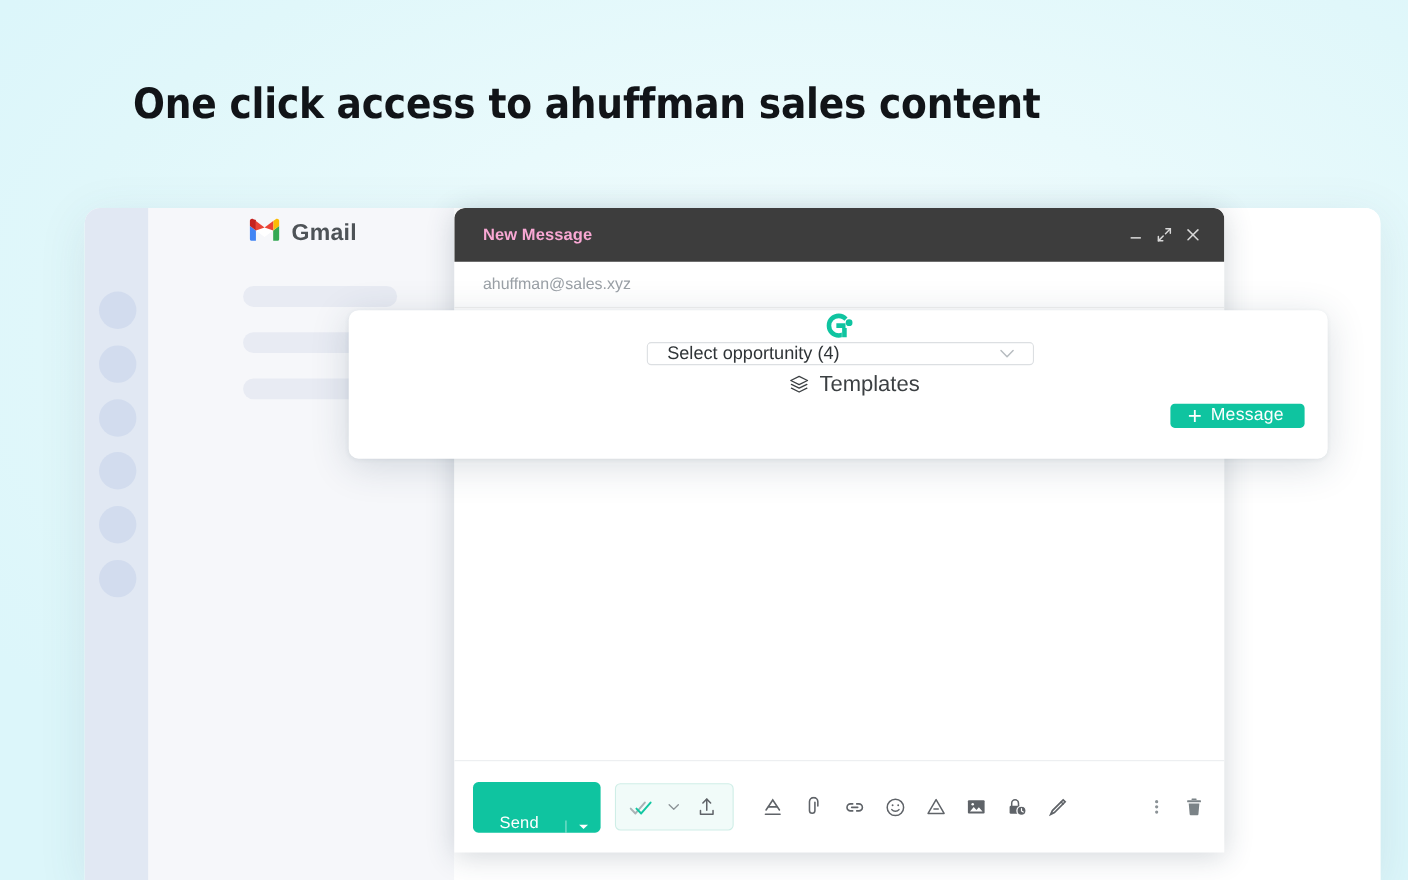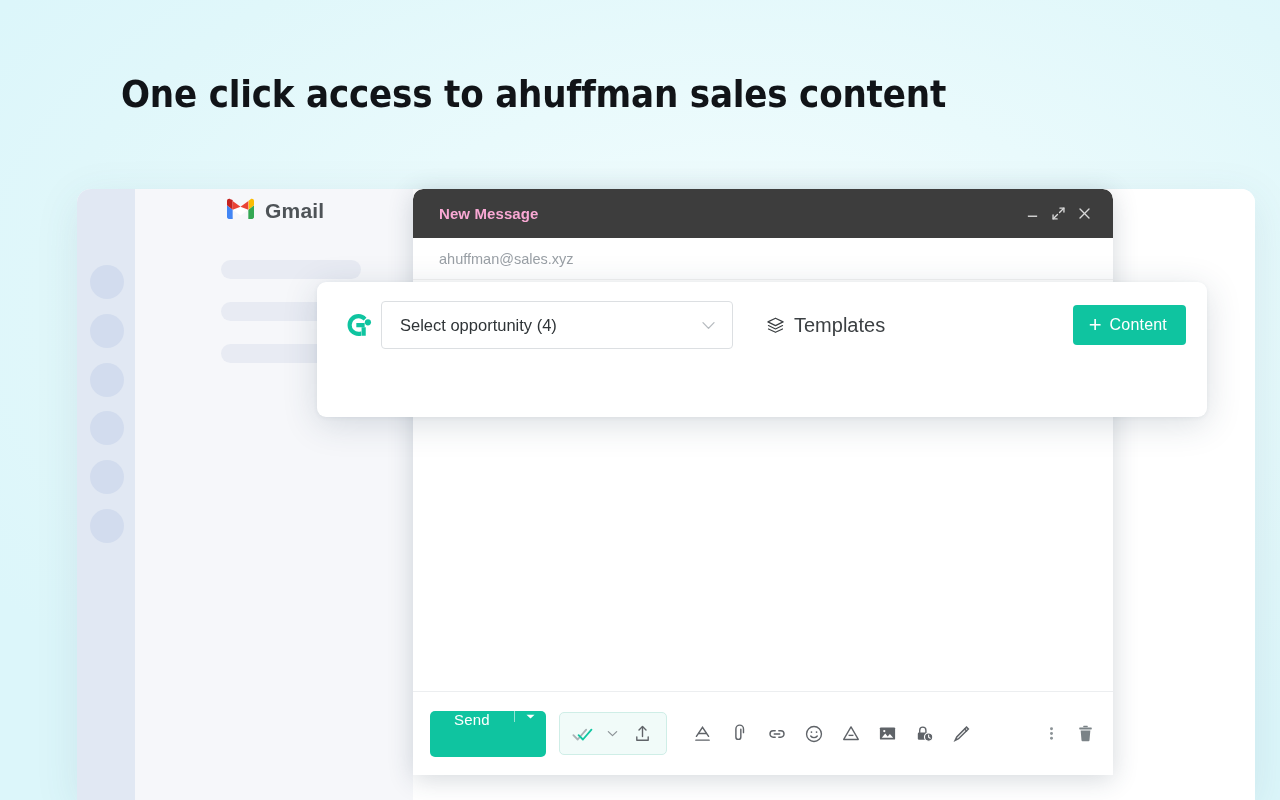--- a/index.html
+++ b/index.html
@@ -181,21 +181,21 @@
     right: 0;
     bottom: 0;
     height: 84px;
     border-top: 1px solid #eceef0;
     display: flex;
     align-items: center;
     padding: 0 14px 0 17px;
   }
   #send-group {
     display: flex;
-    align-items: flex-start;
+    align-items: flex-end;
     height: 46px;
     border-radius: 5px;
     overflow: hidden;
     background: #0fc4a0;
     cursor: pointer;
   }
   #send-button {
     display: flex;
     align-items: center;
     justify-content: center;
@@ -283,20 +283,21 @@
     background: transparent;
   }
   #subject-input::placeholder { color: #8e9396; }
 
   #tools-row {
     height: 86px;
     display: flex;
     align-items: center;
     padding: 0 21px;
     gap: 0;
+    flex-direction: column;
   }
   #brand-mark {
     width: 40px;
     display: flex;
     align-items: center;
     justify-content: center;
   }
   #opportunity-select {
     margin-left: 3px;
     width: 352px;
@@ -561,16 +562,16 @@
       <svg width="19" height="19" viewBox="0 0 20 20" fill="none" stroke="#3c4043" stroke-width="1.25" stroke-linejoin="round">
         <path d="M10 2.3 18 6.2 10 10.1 2 6.2z"></path>
         <path d="M2.6 10 10 13.6 17.4 10" stroke-linecap="round"></path>
         <path d="M2.6 13.6 10 17.2 17.4 13.6" stroke-linecap="round"></path>
       </svg>
       <span id="templates-label">Templates</span>
     </div>
 
     <div id="content-button">
       <span class="plus-glyph">+</span>
-      <span id="content-label">Content</span>
+      <span id="content-label">Message</span>
     </div>
   </div>
 </div>
 
 </body></html>

